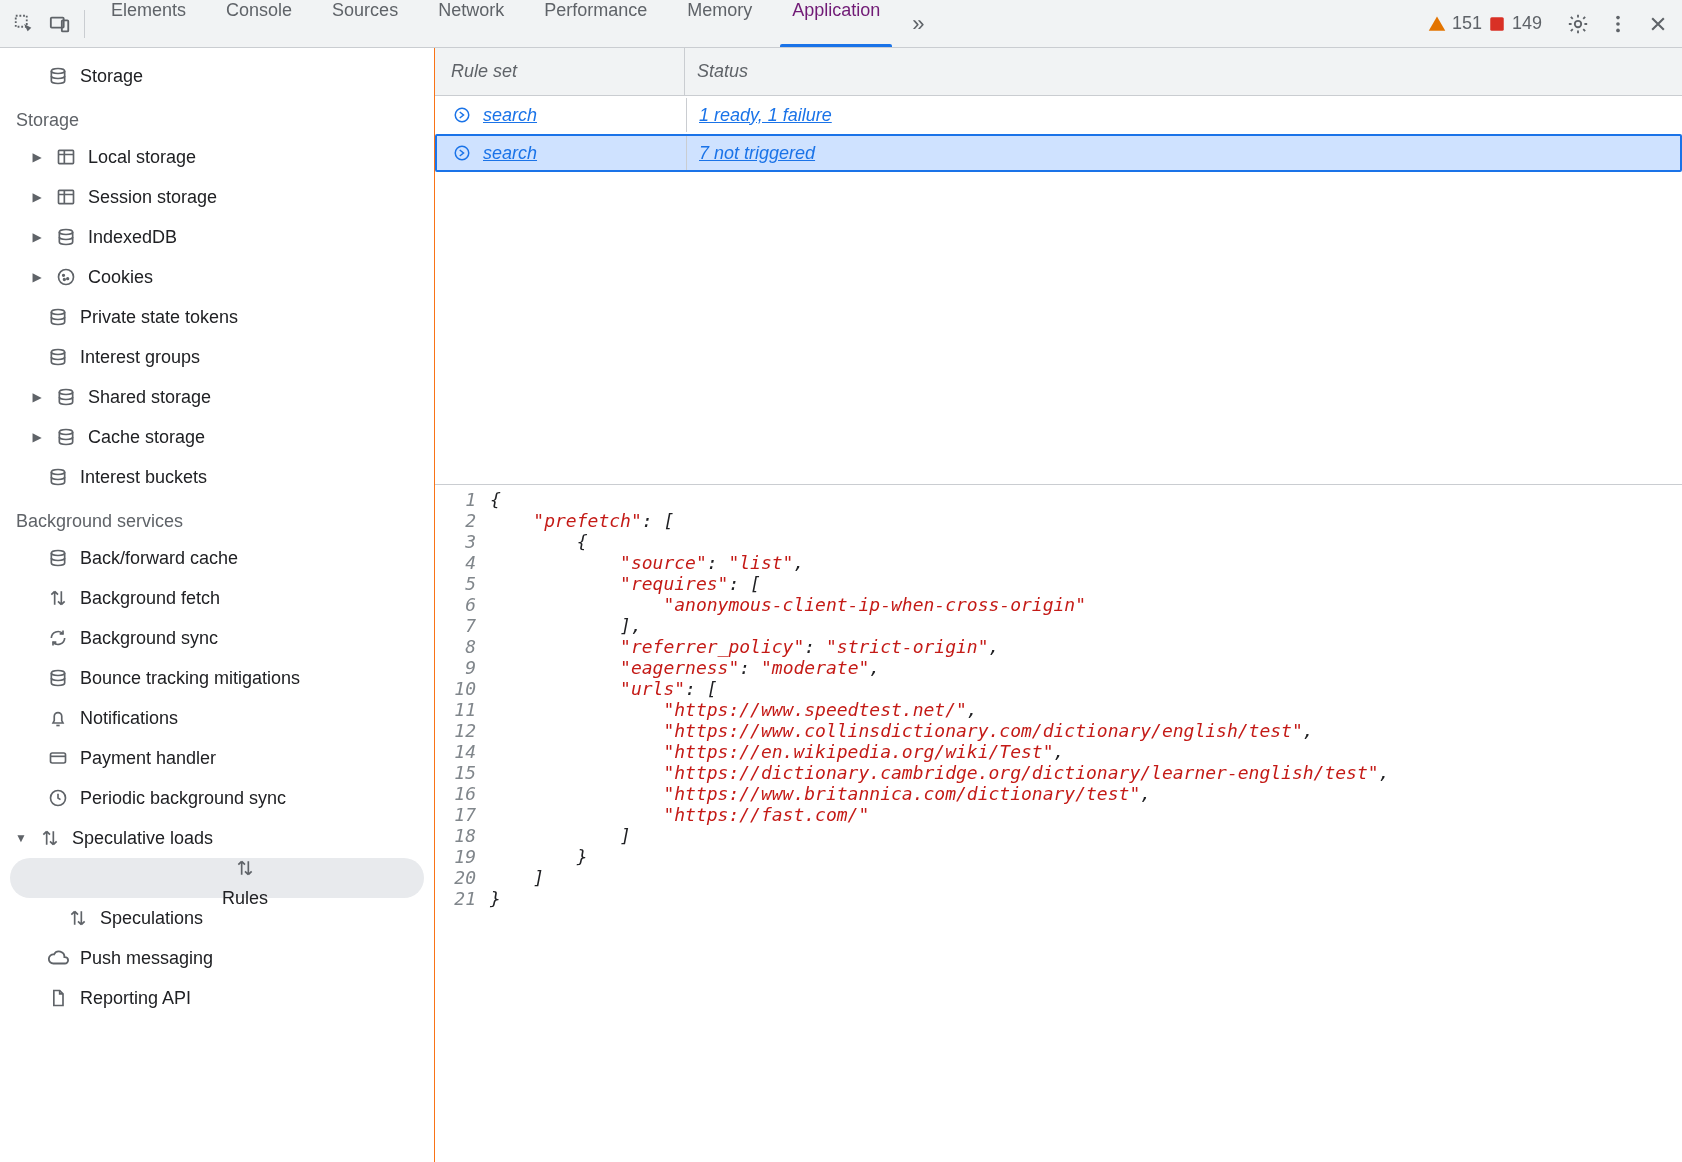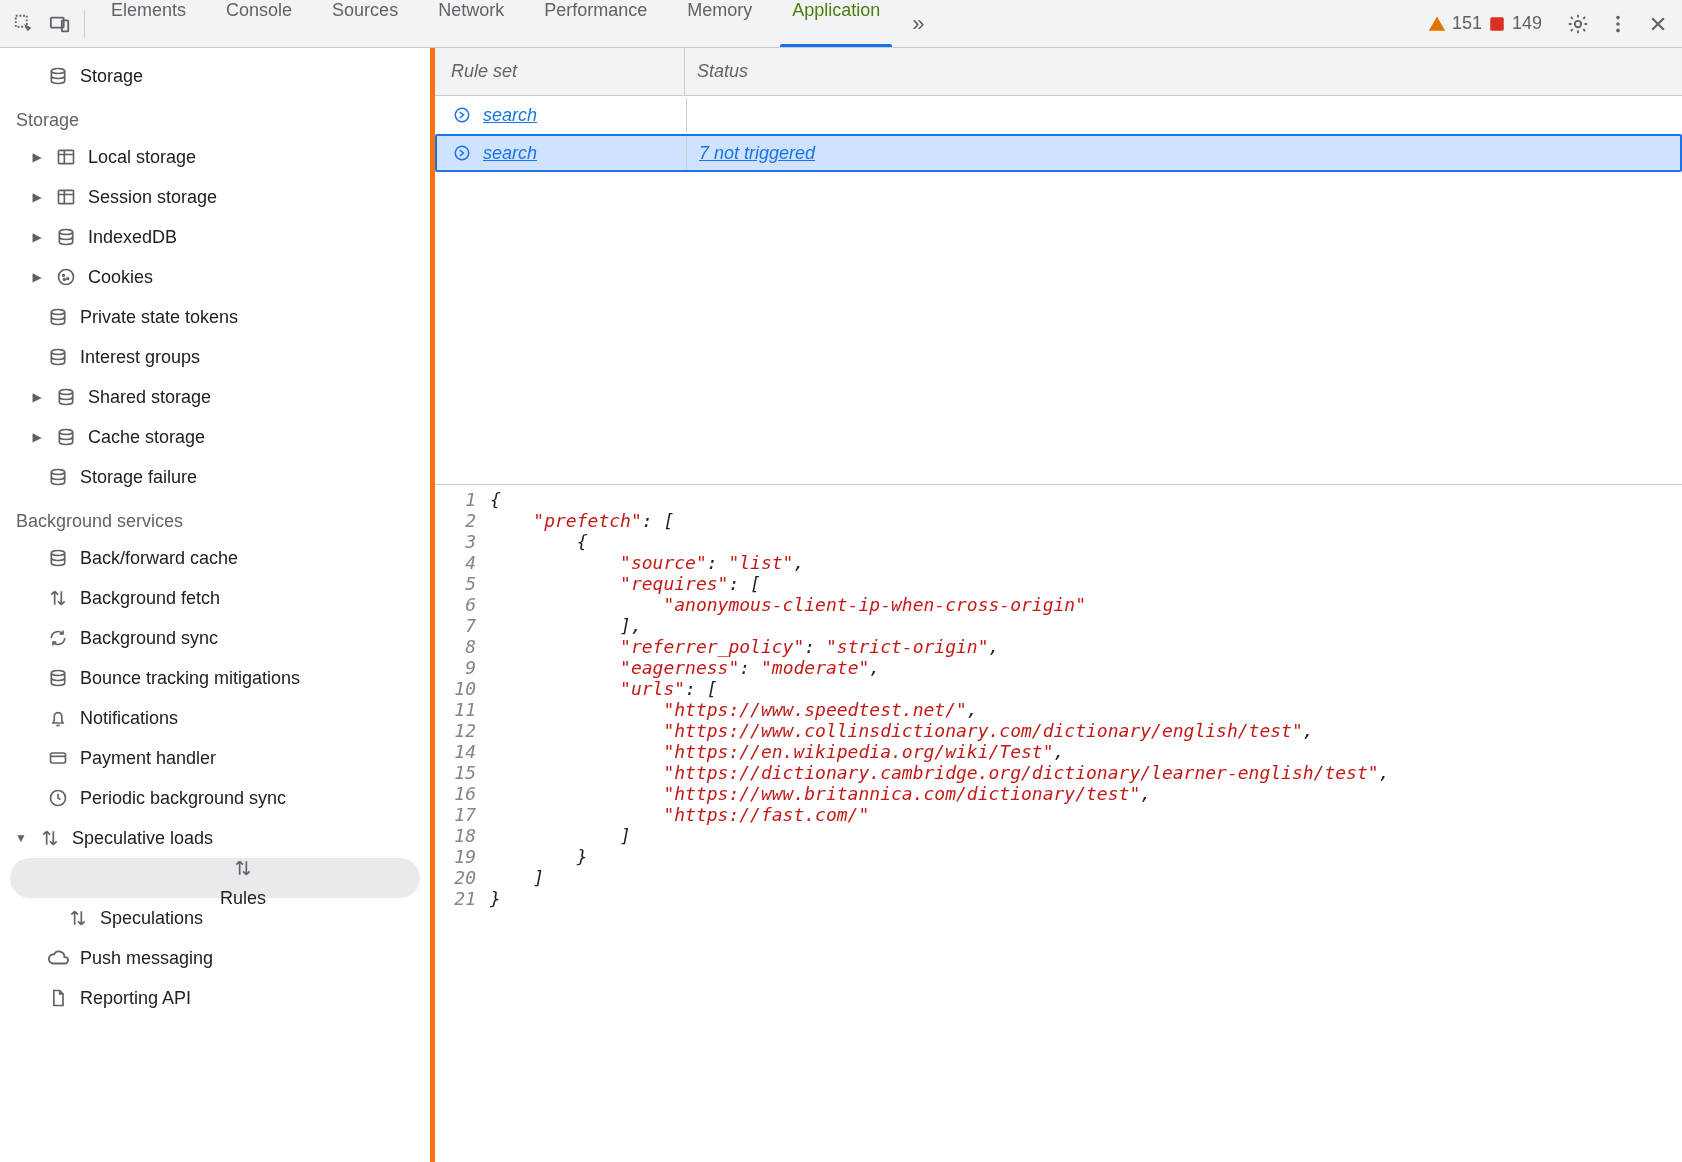--- a/index.html
+++ b/index.html
@@ -45,21 +45,21 @@
     display: inline-flex;
     justify-content: center;
     padding: 0 20px;
     height: 100%;
     color: #5f6368;
     cursor: default;
     position: relative;
     font-size: 18px;
   }
   .tab.active {
-    color: #4d7c0f;
+    color: #701a75;
   }
   .tab.active::after {
     content: "";
     position: absolute;
     left: 8px; right: 8px; bottom: 0;
     height: 3px;
     background: #1a73e8;
     border-radius: 2px 2px 0 0;
   }
   .tb-more {
@@ -85,21 +85,21 @@
   .main {
     display: flex;
     height: calc(100% - 48px);
     width: 100%;
   }
 
   
   .sidebar {
     width: 435px;
     flex: 0 0 435px;
-    border-right: 5px solid #f97316;
+    border-right: 1px solid #f97316;
     overflow-y: auto;
     padding: 8px 0 8px 0;
     font-size: 18px;
   }
   .sb-item {
     display: flex;
     align-items: center;
     height: 40px;
     padding-left: 14px;
     gap: 10px;
@@ -427,21 +427,21 @@
       <span>Cache storage</span>
     </div>
     <div class="sb-item indent-notwisty">
       <span class="ic">
           <svg width="20" height="20" viewBox="0 0 24 24" fill="none" stroke="currentColor" stroke-width="2">
             <ellipse cx="12" cy="6" rx="8" ry="3"></ellipse>
             <path d="M4 6v12a8 3 0 0 0 16 0V6"></path>
             <path d="M4 12a8 3 0 0 0 16 0"></path>
           </svg>
         </span>
-      <span>Storage failure</span>
+      <span>Interest buckets</span>
     </div>
 
     <div class="sb-section">Background services</div>
 
     <div class="sb-item indent-notwisty">
       <span class="ic">
           <svg width="20" height="20" viewBox="0 0 24 24" fill="none" stroke="currentColor" stroke-width="2">
             <ellipse cx="12" cy="6" rx="8" ry="3"></ellipse>
             <path d="M4 6v12a8 3 0 0 0 16 0V6"></path>
             <path d="M4 12a8 3 0 0 0 16 0"></path>
@@ -570,20 +570,23 @@
         <div class="rs-row">
           <div class="col-a">
             <span class="rs-ic">
                 <svg width="18" height="18" viewBox="0 0 24 24" fill="none" stroke="currentColor" stroke-width="2">
                   <circle cx="12" cy="12" r="9"></circle>
                   <path d="M9 8l5 4-5 4"></path>
                 </svg>
               </span>
             <a>search</a>
           </div>
+          <div class="col-b">
+              <a>1 ready, 1 failure</a>
+            </div>
         </div>
         <div class="rs-row selected">
           <div class="col-a">
             <span class="rs-ic">
                 <svg width="18" height="18" viewBox="0 0 24 24" fill="none" stroke="currentColor" stroke-width="2">
                   <circle cx="12" cy="12" r="9"></circle>
                   <path d="M9 8l5 4-5 4"></path>
                 </svg>
               </span>
             <a>search</a>

